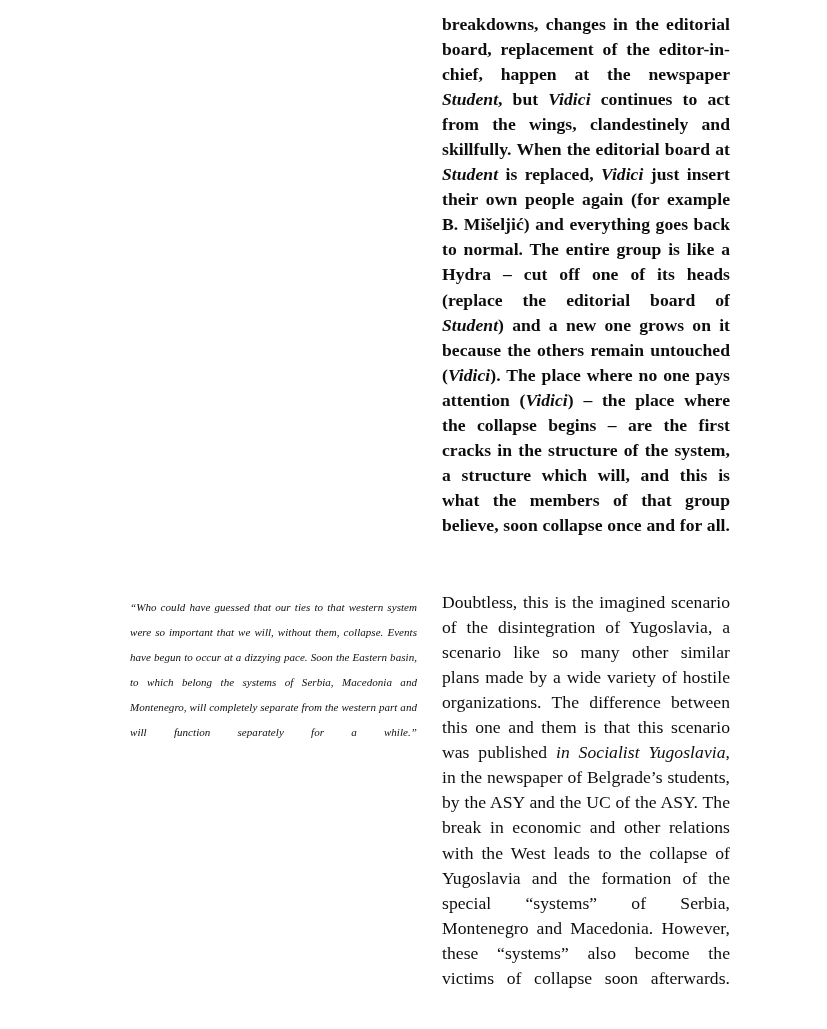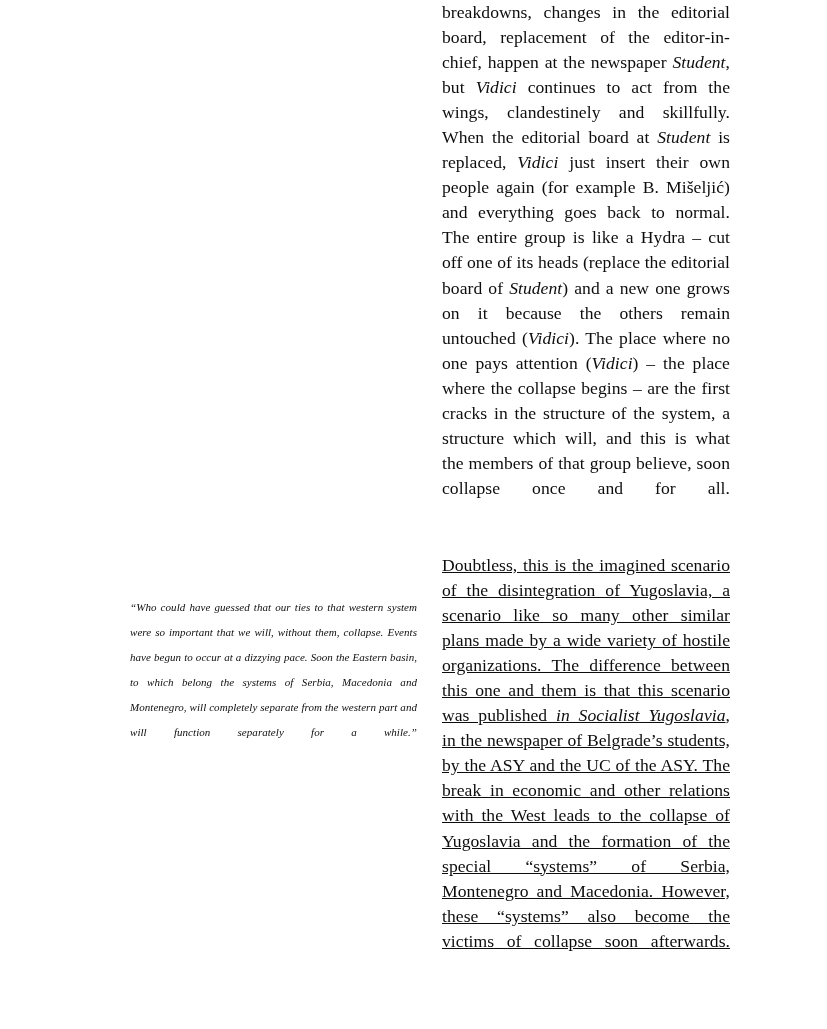--- a/index.html
+++ b/index.html
@@ -46,23 +46,24 @@
     font-size: 17.6px;
     line-height: 25.05px;
     text-align: justify;
     text-justify: inter-word;
     hyphens: none;
     letter-spacing: 0.05px;
     word-spacing: 0.1px;
   }
   .body-para + .body-para {
     margin-top: 27px;
-    text-decoration: underline;
   }
   .para-top {
+    padding-top: 12px;
+    font-weight: bold;
   }
 
   
   .quote-block {
     position: absolute;
     left: 0;
     top: 595px;
     width: 287px;
   }
   .quote-para {

